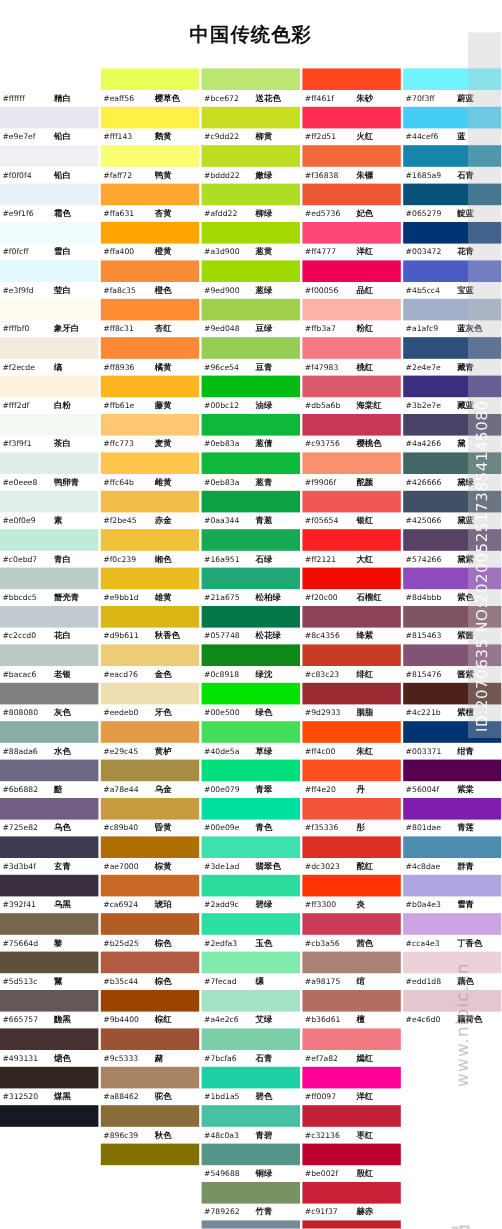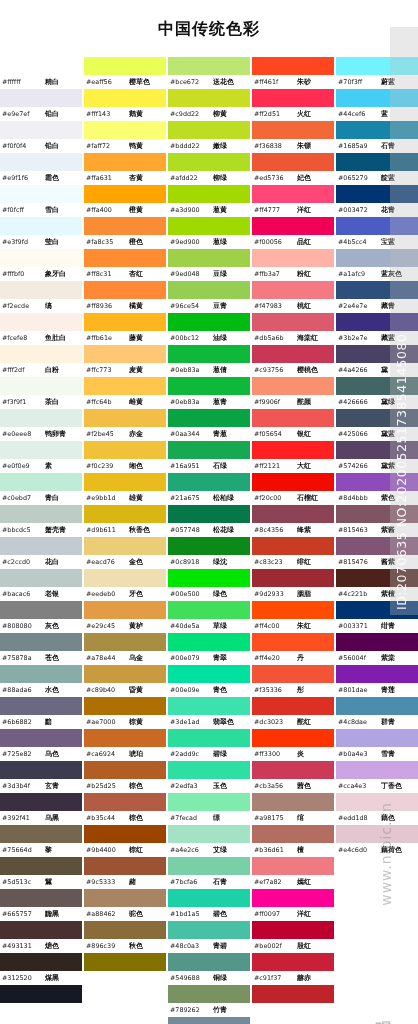--- a/index.html
+++ b/index.html
@@ -193,27 +193,20 @@
           </div>
         </div>
         <div class="swatch-cell">
           <span class="chip" style="background: rgb(242, 236, 222);"></span>
           <div class="meta">
             <span class="hex">#f2ecde</span>
             <span class="cname">缟</span>
           </div>
         </div>
         <div class="swatch-cell">
-          <span class="chip" style="background: rgb(252, 239, 232);"></span>
-          <div class="meta">
-            <span class="hex">#fcefe8</span>
-            <span class="cname">鱼肚白</span>
-          </div>
-        </div>
-        <div class="swatch-cell">
           <span class="chip" style="background: rgb(255, 242, 223);"></span>
           <div class="meta">
             <span class="hex">#fff2df</span>
             <span class="cname">白粉</span>
           </div>
         </div>
         <div class="swatch-cell">
           <span class="chip" style="background: rgb(243, 249, 241);"></span>
           <div class="meta">
             <span class="hex">#f3f9f1</span>
@@ -263,27 +256,20 @@
           </div>
         </div>
         <div class="swatch-cell">
           <span class="chip" style="background: rgb(128, 128, 128);"></span>
           <div class="meta">
             <span class="hex">#808080</span>
             <span class="cname">灰色</span>
           </div>
         </div>
         <div class="swatch-cell">
-          <span class="chip" style="background: rgb(117, 135, 138);"></span>
-          <div class="meta">
-            <span class="hex">#75878a</span>
-            <span class="cname">苍色</span>
-          </div>
-        </div>
-        <div class="swatch-cell">
           <span class="chip" style="background: rgb(136, 173, 166);"></span>
           <div class="meta">
             <span class="hex">#88ada6</span>
             <span class="cname">水色</span>
           </div>
         </div>
         <div class="swatch-cell">
           <span class="chip" style="background: rgb(107, 104, 130);"></span>
           <div class="meta">
             <span class="hex">#6b6882</span>
@@ -947,20 +933,27 @@
           <div class="meta">
             <span class="hex">#ef7a82</span>
             <span class="cname">嫣红</span>
           </div>
         </div>
         <div class="swatch-cell">
           <span class="chip" style="background: rgb(255, 0, 151);"></span>
           <div class="meta">
             <span class="hex">#ff0097</span>
             <span class="cname">洋红</span>
+          </div>
+        </div>
+        <div class="swatch-cell">
+          <span class="chip" style="background: rgb(195, 33, 54);"></span>
+          <div class="meta">
+            <span class="hex">#c32136</span>
+            <span class="cname">枣红</span>
           </div>
         </div>
         <div class="swatch-cell">
           <span class="chip" style="background: rgb(190, 0, 47);"></span>
           <div class="meta">
             <span class="hex">#be002f</span>
             <span class="cname">殷红</span>
           </div>
         </div>
         <div class="swatch-cell">

